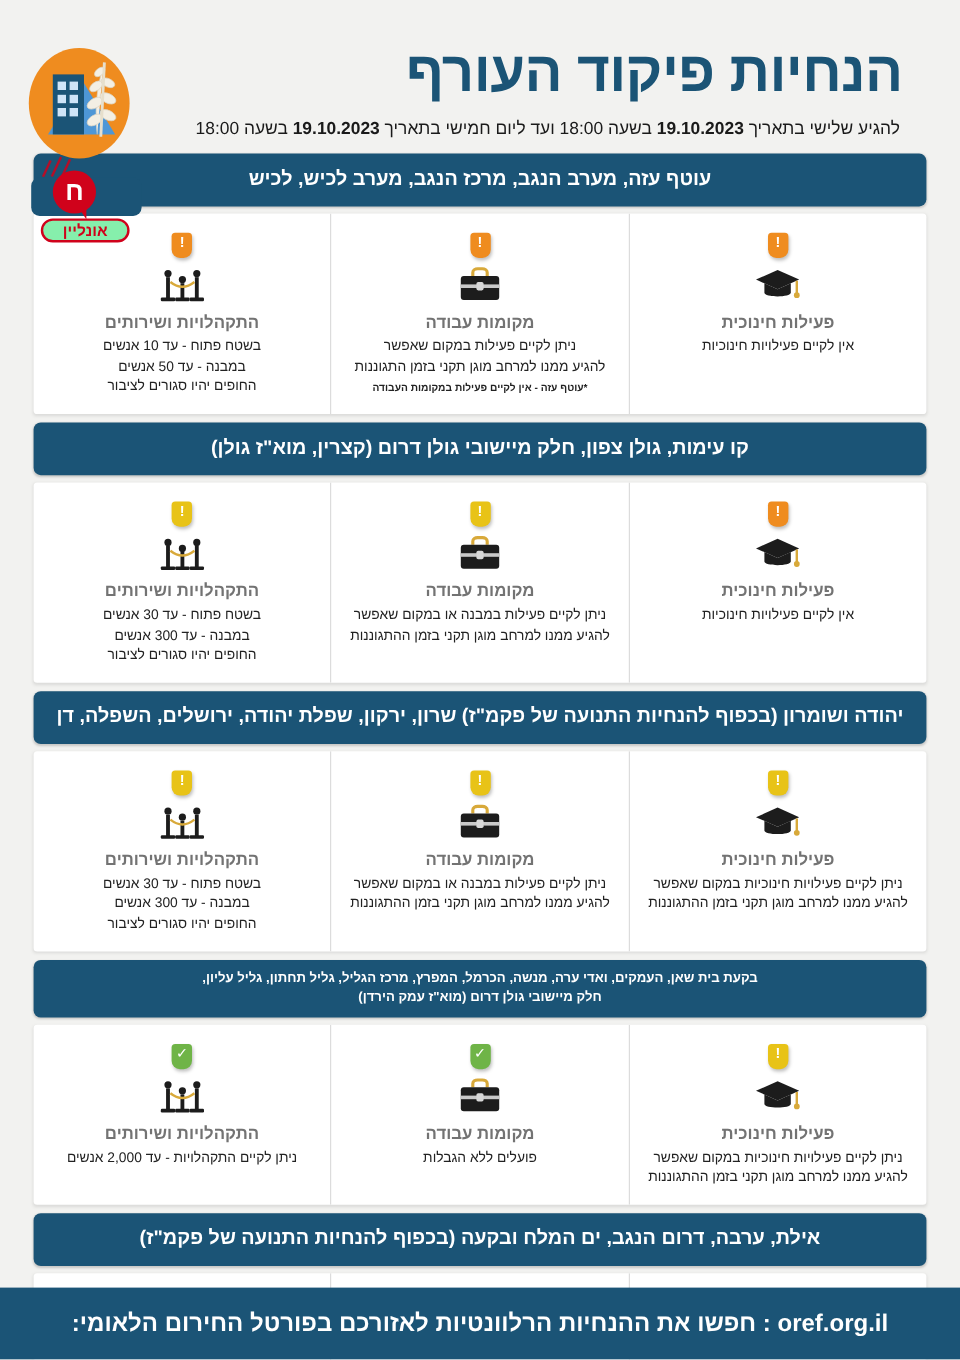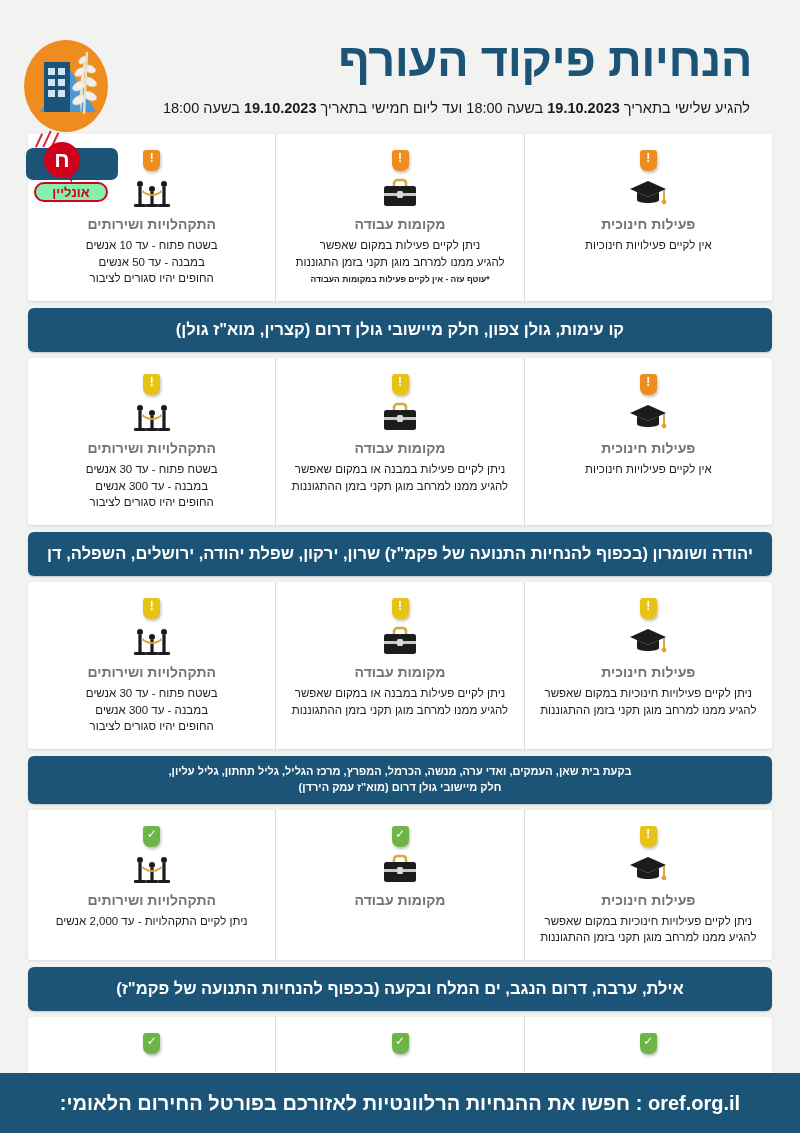--- a/index.html
+++ b/index.html
@@ -235,20 +235,21 @@
     <div class="streak" style="top:-5px; right:78px; height:15px; transform:rotate(25deg);"></div>
     <div class="news-plate"></div>
     <div class="news-tail"></div>
     <div class="news-circle">ח</div>
     <div class="news-online">אונליין</div>
   </div>
 </div>
 
 <div class="content">
     <div class="section">
+      <div class="band">עוטף עזה, מערב הנגב, מרכז הנגב, מערב לכיש, לכיש</div>
       <div class="cards">
         <div class="card">
           <div class="badge warn">
             <span class="glyph">!</span>
           </div>
           <div class="icon-wrap"><svg width="44" height="34" viewBox="0 0 44 34">
               <polygon points="22,4 40,12 22,20 4,12" fill="#1c1c1c"></polygon>
               <path d="M11 15 L11 23 C11 27 33 27 33 23 L33 15 L22 20 Z" fill="#1c1c1c"></path>
               <path d="M38 13 L38 24" stroke="#d8a93a" stroke-width="2" fill="none"></path>
               <circle cx="38" cy="25" r="2.4" fill="#d8a93a"></circle>
@@ -431,20 +432,21 @@
           <div class="badge ok">
             <span class="glyph">✓</span>
           </div>
           <div class="icon-wrap"><svg width="44" height="34" viewBox="0 0 44 34">
               <path d="M16 9 L16 6 C16 4 18 3 20 3 L24 3 C26 3 28 4 28 6 L28 9" stroke="#d8a93a" stroke-width="2.6" fill="none"></path>
               <rect x="6" y="9" width="32" height="20" rx="2.5" fill="#1c1c1c"></rect>
               <rect x="6" y="16" width="32" height="3" fill="#c9c9c9"></rect>
               <rect x="19" y="14" width="6" height="7" rx="1.5" fill="#d8d8d8"></rect>
             </svg></div>
           <div class="card-title">מקומות עבודה</div>
+          <div class="card-text">פועלים ללא הגבלות</div>
         </div>
         <div class="card">
           <div class="badge ok">
             <span class="glyph">✓</span>
           </div>
           <div class="icon-wrap"><svg width="44" height="34" viewBox="0 0 44 34">
               <g fill="#1c1c1c">
                 <circle cx="10" cy="7" r="3"></circle>
                 <rect x="8.4" y="10" width="3.2" height="18"></rect>
                 <rect x="4" y="27" width="12" height="3" rx="1"></rect>

